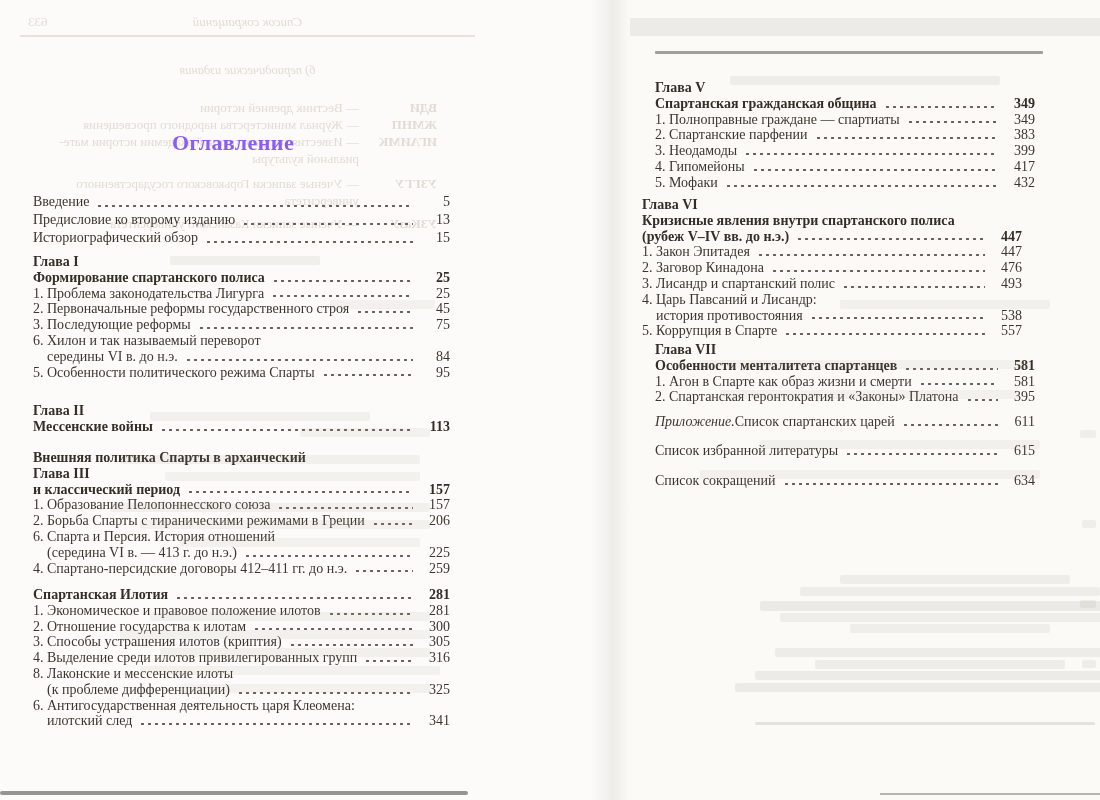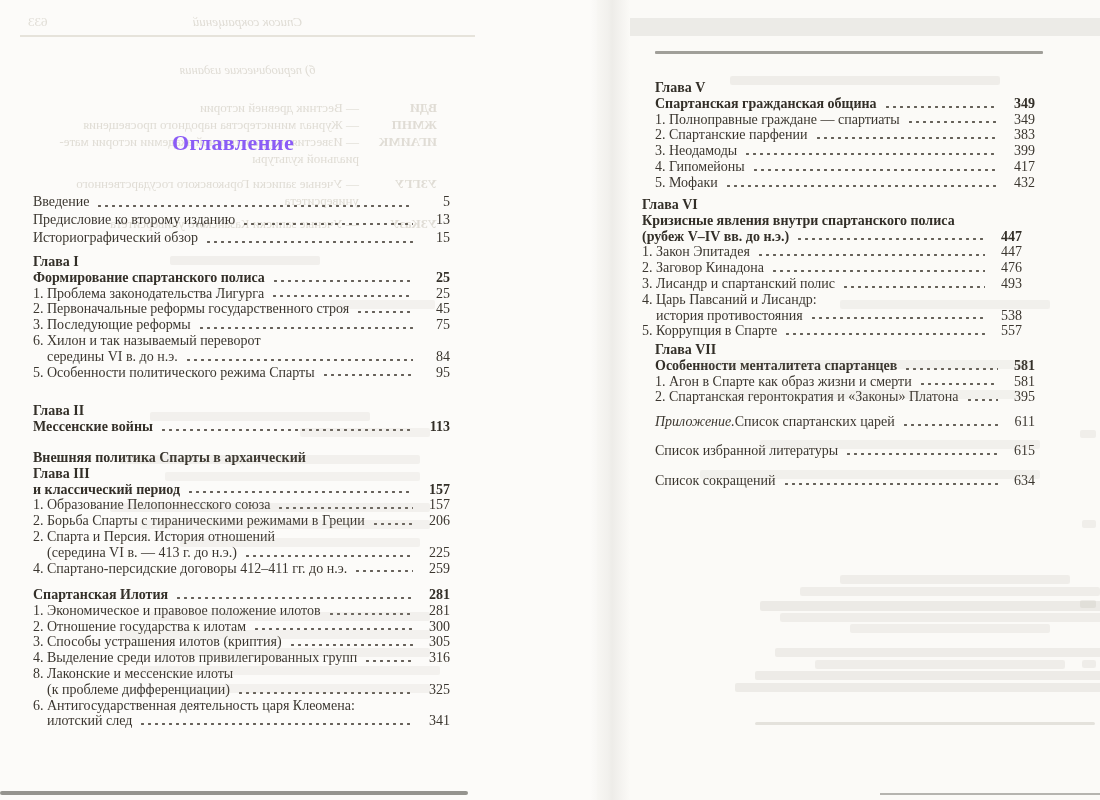--- a/index.html
+++ b/index.html
@@ -154,21 +154,21 @@
         <span class="lbl">1. Образование Пелопоннесского союза</span>
         <span class="dots"></span>
         <span class="pg">157</span>
       </div>
       <div class="row">
         <span class="lbl">2. Борьба Спарты с тираническими режимами в Греции</span>
         <span class="dots"></span>
         <span class="pg">206</span>
       </div>
       <div class="row">
-        <span class="lbl">2. Спарта и Персия. История отношений</span>
+        <span class="lbl">6. Спарта и Персия. История отношений</span>
       </div>
       <div class="row">
         <span class="lbl  ind">(середина VI в. — 413 г. до н.э.)</span>
         <span class="dots"></span>
         <span class="pg">225</span>
       </div>
       <div class="row">
         <span class="lbl">4. Спартано-персидские договоры 412–411 гг. до н.э.</span>
         <span class="dots"></span>
         <span class="pg">259</span>

